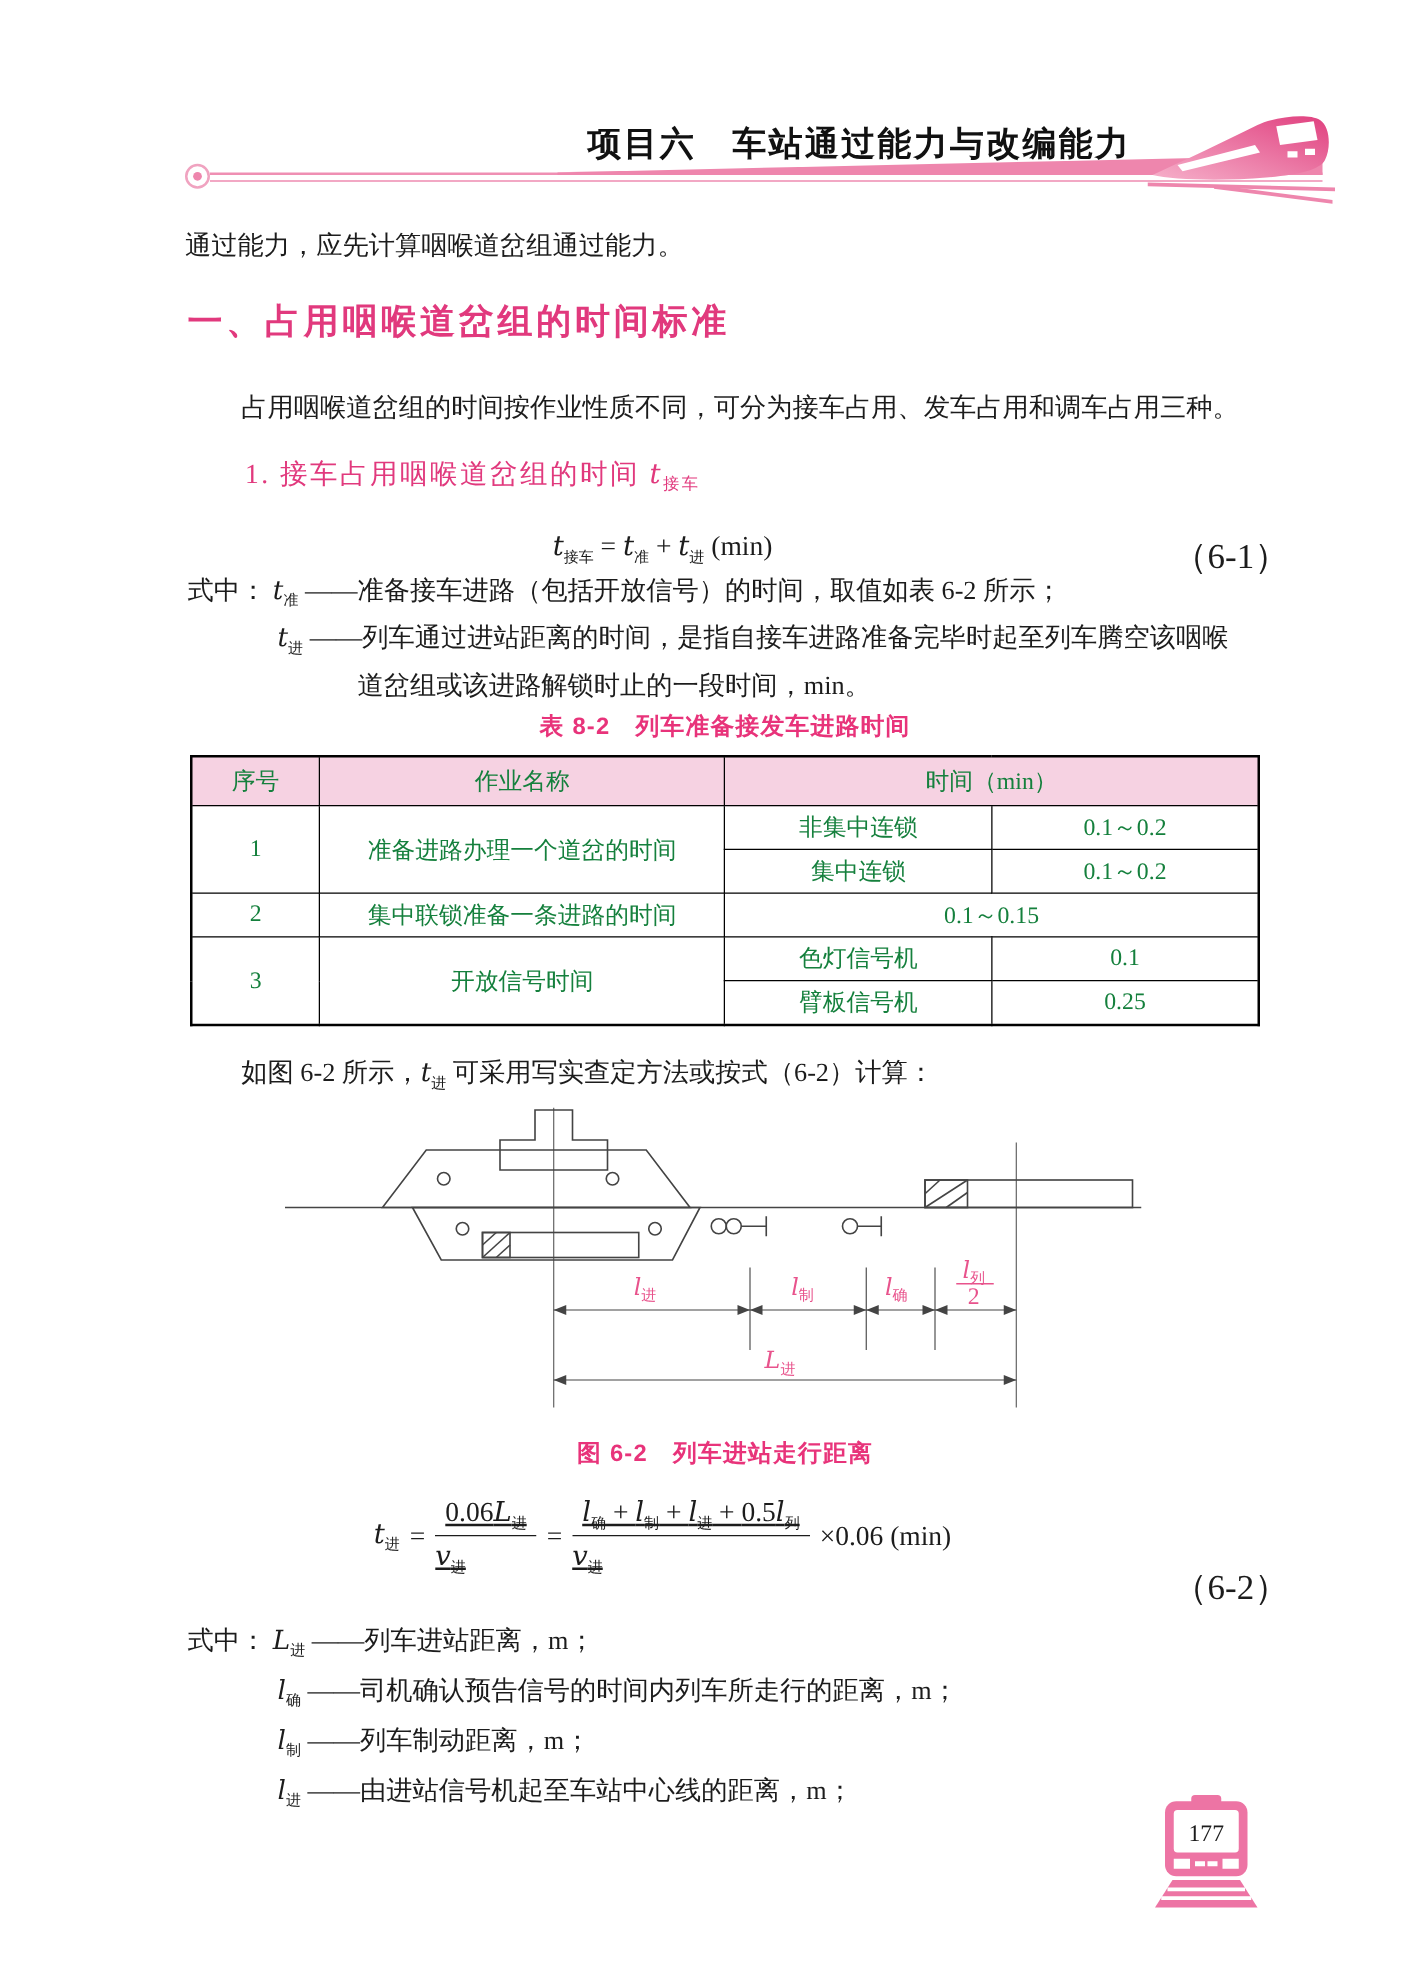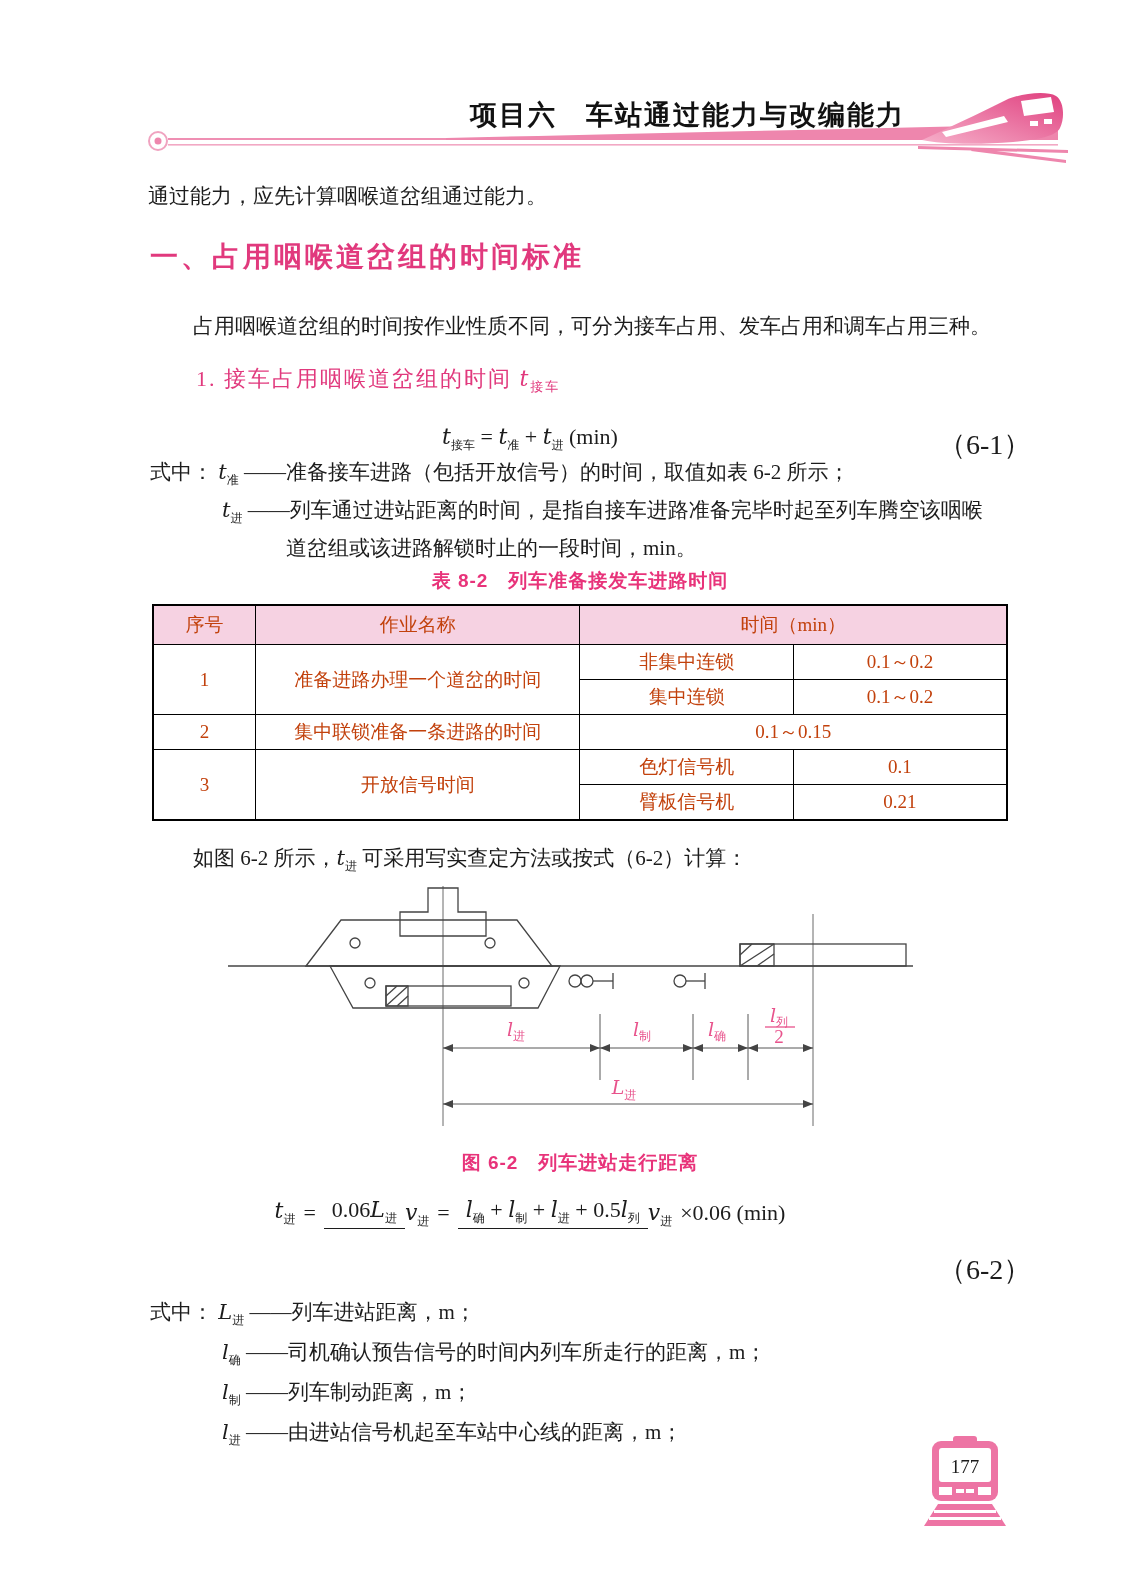--- a/index.html
+++ b/index.html
@@ -22,28 +22,28 @@
   
   .v{font-family:"DejaVu Serif",serif;font-style:italic;}
   sub{font-size:12px;font-style:normal;}
   .formula1{position:absolute;left:150px;top:424px;width:760px;text-align:center;font-size:22px;}
   .eq-tag{position:absolute;font-size:28px;}
   .tag1{left:938px;top:426px;}
   .tag2{left:938px;top:1224px;margin-top:27px;}
   .where-line{position:absolute;font-size:21px;white-space:nowrap;}
   .formula2{position:absolute;left:150px;top:1196px;width:760px;display:flex;justify-content:center;
         align-items:center;font-size:22px;gap:8px;}
-  .frac{display:inline-flex;flex-direction:row;align-items:center;line-height:1.25;}
+  .frac{display:inline-flex;flex-direction:column;align-items:flex-start;line-height:1.25;text-decoration:underline;}
   .frac .num{border-bottom:1.6px solid #1c1c1c;padding:0 8px 2px 8px;}
   .frac .den{padding-top:2px;}
   
   .tbl-caption{position:absolute;left:150px;top:568px;width:860px;text-align:center;
         font-family:"Liberation Sans",sans-serif;font-weight:bold;font-size:19px;color:#e8337a;letter-spacing:1px;}
   table.t62{position:absolute;left:152px;top:604px;width:856px;border-collapse:collapse;
-        font-size:19px;color:#c2410c;}
+        font-size:19px;color:#15803d;}
   table.t62 th,table.t62 td{border:1px solid #000;text-align:center;padding:0;height:34px;font-weight:normal;}
   table.t62{border:2px solid #000;}
   table.t62 th{background:#f6d2e2;height:38px;}
   
   .fig-text{left:193px;top:842px;}
   .diagram{position:absolute;left:228px;top:886px;}
   .fig-caption{position:absolute;left:150px;top:1150px;width:860px;text-align:center;
         font-family:"Liberation Sans",sans-serif;font-weight:bold;font-size:19px;color:#e8337a;letter-spacing:1px;}
   .dlabel{fill:#e8538c;font-size:19px;}
   .dlabel .iv{font-family:"DejaVu Serif",serif;font-style:italic;}
@@ -144,21 +144,21 @@
       <td colspan="2">0.1～0.15</td>
     </tr>
     <tr>
       <td rowspan="2">3</td>
       <td rowspan="2">开放信号时间</td>
       <td>色灯信号机</td>
       <td>0.1</td>
     </tr>
     <tr>
       <td>臂板信号机</td>
-      <td>0.21</td>
+      <td>0.25</td>
     </tr>
   </tbody>
     </table>
 
   <div class="txt fig-text">
     <span>如图 6-2 所示，</span><span class="v">t</span><sub>进</sub><span> 可采用写实查定方法或按式（6-2）计算：</span>
   </div>
 
   <svg class="diagram" width="700" height="252" viewBox="0 0 700 252">
     <g stroke="#444" stroke-width="1.3" fill="none">

